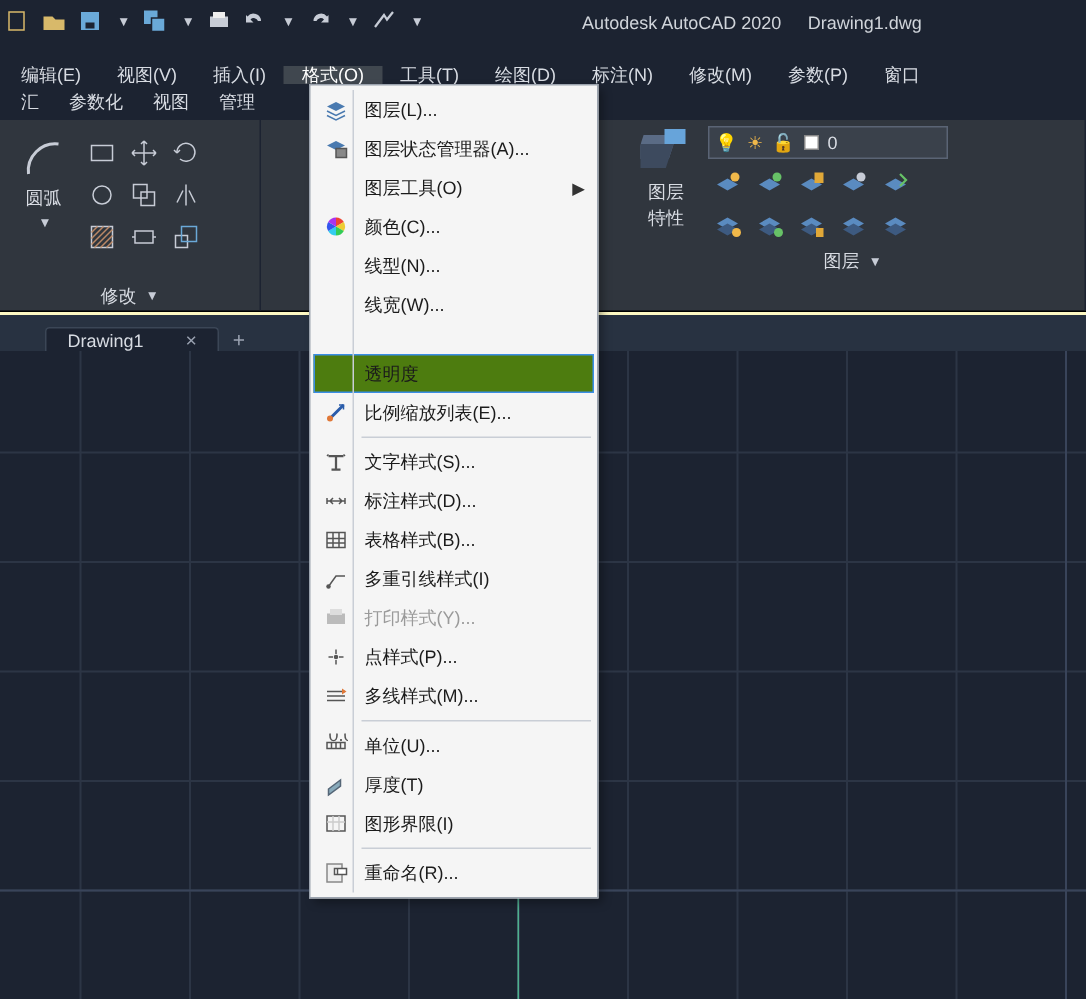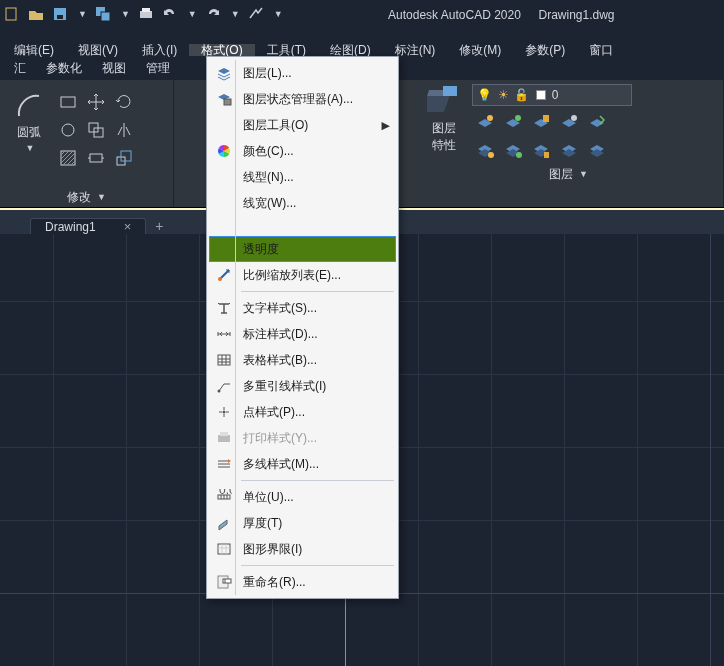--- a/index.html
+++ b/index.html
@@ -411,37 +411,37 @@
       </div>
       <div class="dd-row">
         <span class="dd-icon">
           <svg width="16" height="16">
             <path d="M3 13l5-7h6" stroke="#555" fill="none"></path>
             <circle cx="3" cy="13" r="1.5" fill="#555"></circle>
           </svg>
         </span>
         <span class="dd-label">多重引线样式(I)</span>
       </div>
+      <div class="dd-row disabled">
+        <span class="dd-icon">
+          <svg width="16" height="16">
+            <rect x="2" y="5" width="12" height="7" fill="#bbb"></rect>
+            <rect x="4" y="2" width="8" height="4" fill="#ddd"></rect>
+          </svg>
+        </span>
+        <span class="dd-label">打印样式(Y)...</span>
+      </div>
       <div class="dd-row">
         <span class="dd-icon">
           <svg width="16" height="16">
             <circle cx="8" cy="8" r="1.5" fill="#555"></circle>
             <path d="M8 3v3M8 10v3M3 8h3M10 8h3" stroke="#555"></path>
           </svg>
         </span>
         <span class="dd-label">点样式(P)...</span>
-      </div>
-      <div class="dd-row disabled">
-        <span class="dd-icon">
-          <svg width="16" height="16">
-            <rect x="2" y="5" width="12" height="7" fill="#bbb"></rect>
-            <rect x="4" y="2" width="8" height="4" fill="#ddd"></rect>
-          </svg>
-        </span>
-        <span class="dd-label">打印样式(Y)...</span>
       </div>
       <div class="dd-row">
         <span class="dd-icon">
           <svg width="16" height="16">
             <path d="M2 5l12 0M2 8l12 0M2 11l12 0" stroke="#555"></path>
             <path d="M12 3l3 2-3 2" fill="#e07838"></path>
           </svg>
         </span>
         <span class="dd-label">多线样式(M)...</span>
       </div>

